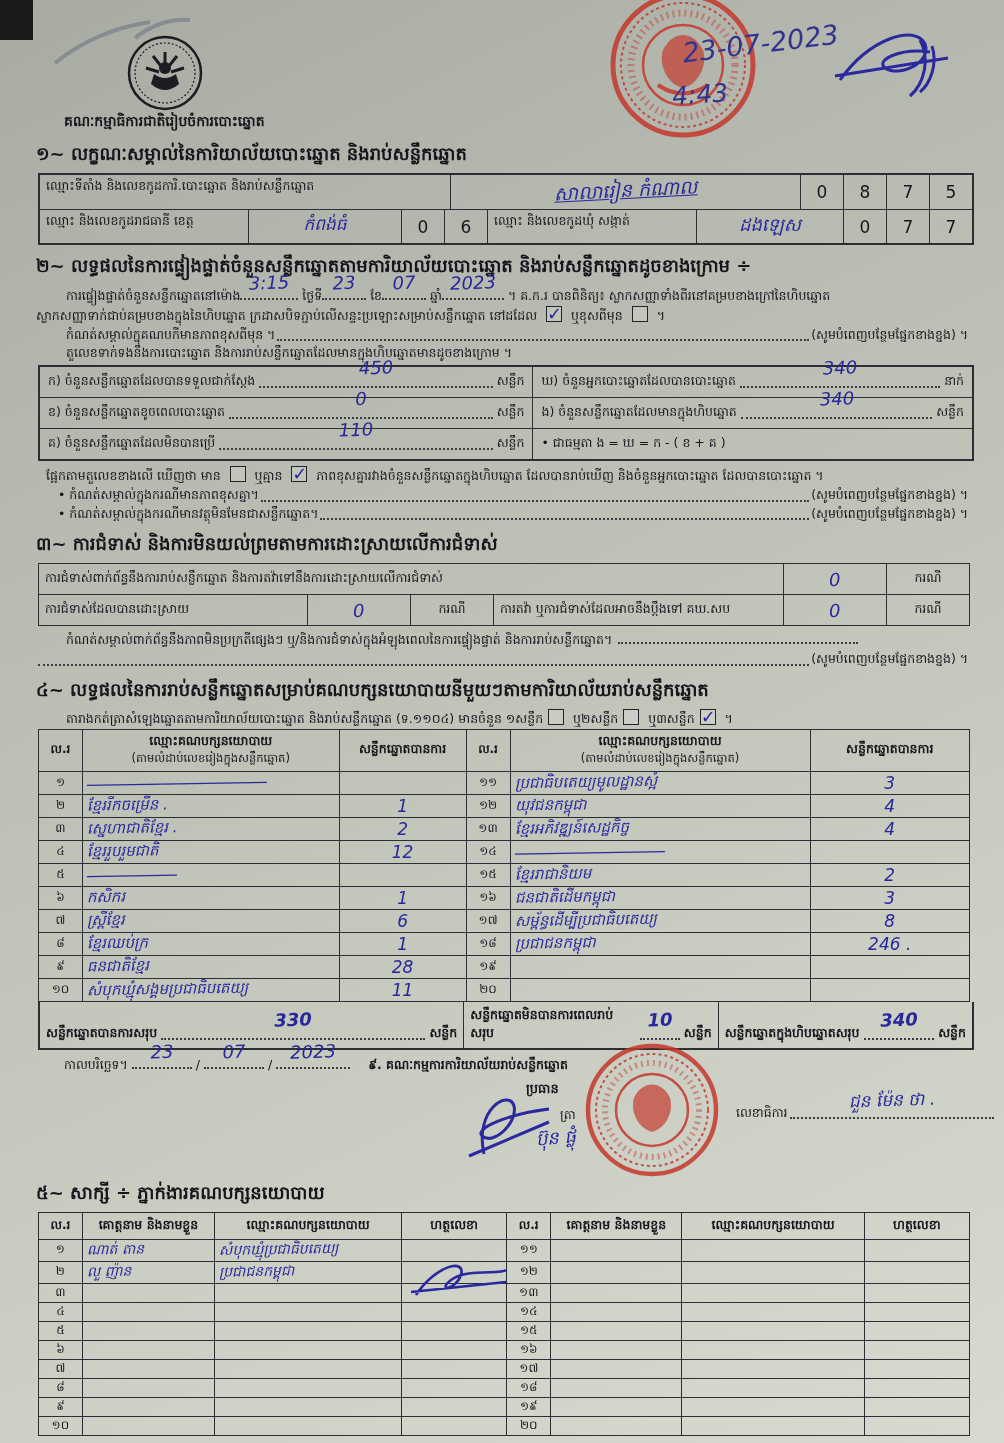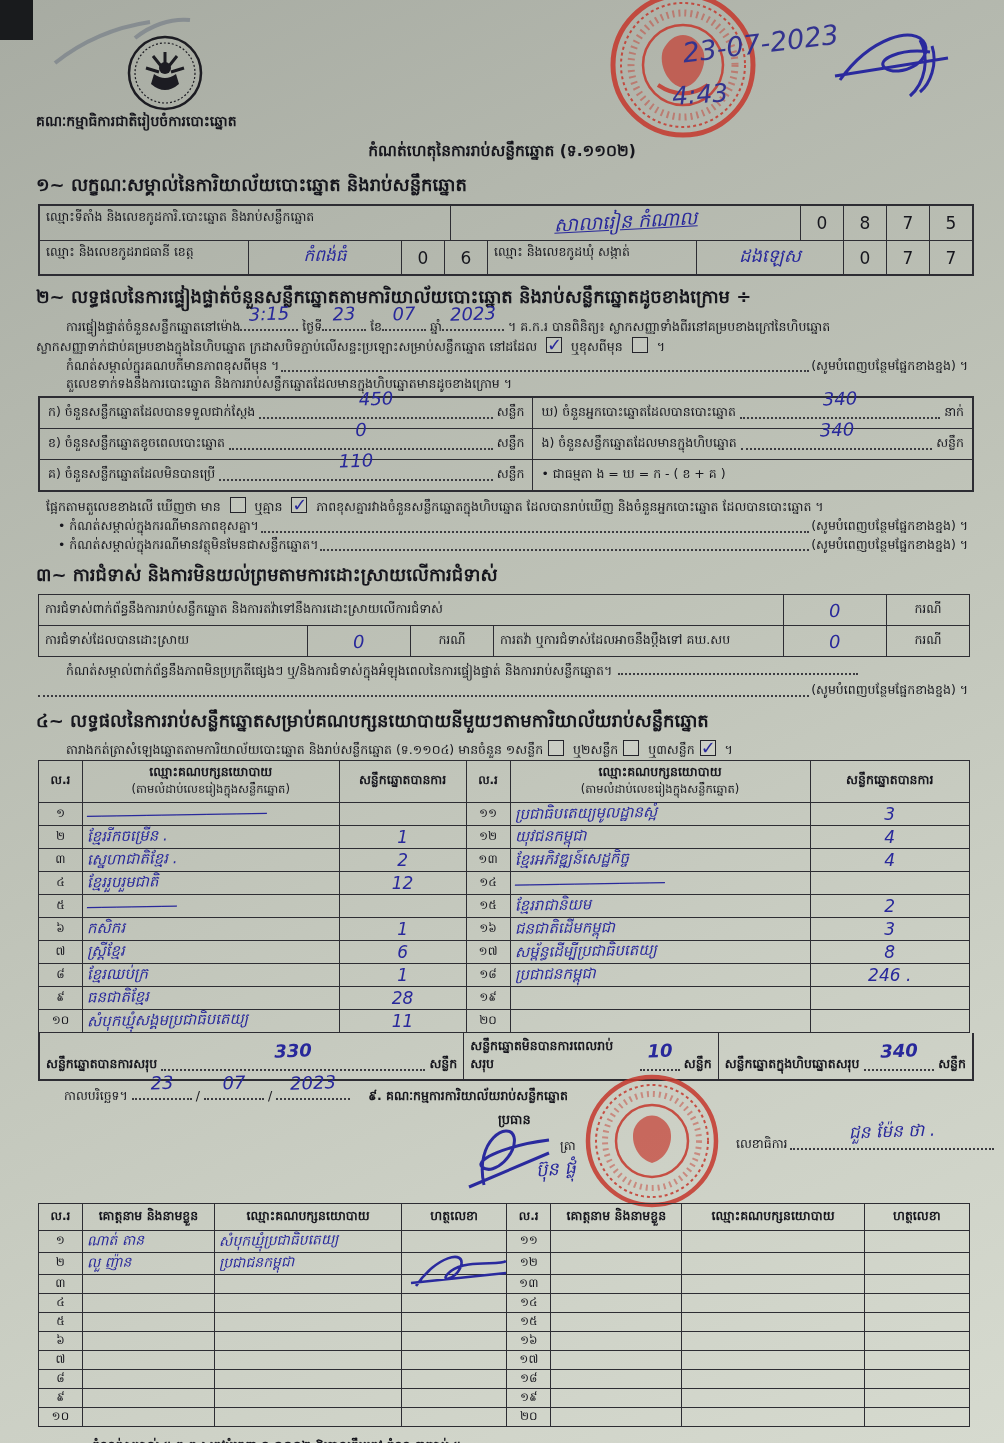--- a/index.html
+++ b/index.html
@@ -3,21 +3,21 @@
 <meta charset="utf-8">
 <style>
   html,body{margin:0;padding:0;background:#80857d;}
   .paper{
     position:relative;width:1004px;height:1443px;margin:0 auto;
     background:linear-gradient(155deg,#a7aba2 0%,#b3b7ad 22%,#bfc3b8 48%,#ccd0c5 75%,#d6dacf 100%);
     font-family:"DejaVu Sans",sans-serif;color:#16161d;overflow:hidden;
   }
   .content{padding:0 36px;}
   .t{font-size:12.5px;line-height:1.5;}
-  .b{font-weight:bold;}
+  .b{font-weight:bold;margin-left:28px;}
   .sec-h{font-weight:bold;font-size:18px;margin:9px 0 4px 0;}
   .hand{font-style:italic;color:#28289b;font-family:"DejaVu Sans",sans-serif;}
   .hv{font-size:18px;display:inline-block;transform:rotate(-2deg);}
   .cb{display:inline-block;width:14px;height:14px;border:1.7px solid #23232a;vertical-align:-2px;margin:0 5px;position:relative;background:rgba(255,255,255,.15);}
   .cb.checked::after{content:"✓";position:absolute;left:0px;top:-7px;font-size:18px;font-weight:bold;color:#28289b;}
   .leader{display:inline-block;border-bottom:2px dotted #3b3b40;position:relative;vertical-align:baseline;height:13px;}
   .leader .hand{position:absolute;top:-16px;left:50%;transform:translateX(-50%) rotate(-2deg);font-size:18px;white-space:nowrap;}
   table{border-collapse:collapse;padding-left:39px;}
   td,th{border:1.6px solid #2d2d33;font-size:12.5px;padding:1px 4px;vertical-align:middle;}
   
@@ -97,21 +97,20 @@
     <circle cx="39" cy="39" r="36" fill="none" stroke="#1c1c22" stroke-width="2.5"></circle>
     <circle cx="39" cy="39" r="30" fill="none" stroke="#1c1c22" stroke-width="1.2" stroke-dasharray="2 2"></circle>
     <path d="M25,50 Q39,62 53,50 L50,40 Q39,48 28,40 Z" fill="#1c1c22"></path>
     <path d="M39,18 L39,34 M27,22 L35,32 M51,22 L43,32 M20,34 L33,38 M58,34 L45,38" stroke="#1c1c22" stroke-width="3"></path>
     <circle cx="39" cy="34" r="6" fill="#1c1c22"></circle>
   </svg>
 
   <div style="height:112px;"></div>
   <div class="content">
     <div class="b" style="font-size:14px;">គណៈកម្មាធិការជាតិរៀបចំការបោះឆ្នោត</div>
-    <div class="b" style="text-align:center;font-size:15.5px;margin-top:8px;">កំណត់ហេតុនៃការរាប់សន្លឹកឆ្នោត (ទ.១១០២)</div>
 
     <div class="sec-h">១~ លក្ខណៈសម្គាល់នៃការិយាល័យបោះឆ្នោត និងរាប់សន្លឹកឆ្នោត</div>
     <div class="s1tab">
       <div class="s1row">
         <div class="s1cell" style="width:398px;">ឈ្មោះទីតាំង និងលេខកូដការិ.បោះឆ្នោត និងរាប់សន្លឹកឆ្នោត</div>
         <div class="s1cell" style="flex:1;display:flex;align-items:center;justify-content:center;">
           <span class="hand" style="font-size:19px;transform:rotate(-3deg);text-decoration:underline;">សាលារៀន កំណាល</span>
         </div>
         <div class="s1cell code">0</div>
         <div class="s1cell code">8</div>
@@ -144,21 +143,21 @@
       <span>។ គ.ក.រ បានពិនិត្យ៖ ស្លាកសញ្ញាទាំងពីរនៅគម្របខាងក្រៅនៃហិបឆ្នោត</span>
     </div>
     <div class="t">
       <span>ស្លាកសញ្ញាទាក់ជាប់គម្របខាងក្នុងនៃហិបឆ្នោត ក្រដាសបិទភ្ជាប់លើសន្ទះប្រឡោះសម្រាប់សន្លឹកឆ្នោត នៅដដែល</span>
       <span class="cb checked"></span>
       <span>ឬខុសពីមុន</span>
       <span class="cb"></span>
       <span>។</span>
     </div>
     <div class="t" style="margin-left:30px;display:flex;align-items:flex-end;">
-      <span>កំណត់សម្គាល់ក្នុរគណបកីមានភាពខុសពីមុន ។</span>
+      <span>កំណត់សម្គាល់ក្នុគណបកីមានភាពខុសពីមុន ។</span>
       <span class="leader" style="flex:1;margin:0 2px 3px 2px;"></span>
       <span>(សូមបំពេញបន្ថែមផ្នែកខាងខ្នង) ។</span>
     </div>
     <div class="t" style="margin-left:30px;">តួលេខទាក់ទងនឹងការបោះឆ្នោត និងការរាប់សន្លឹកឆ្នោតដែលមានក្នុងហិបឆ្នោតមានដូចខាងក្រោម ។</div>
 
     <div class="statbox">
       <div class="statrowpair">
         <div class="statcell lft">
           <span>ក) ចំនួនសន្លឹកឆ្នោតដែលបានទទួលជាក់ស្ដែង</span>
           <span class="leader">
@@ -405,20 +404,21 @@
       </svg>
       <div class="t" style="position:absolute;left:524px;top:52px;">ត្រា</div>
       <div class="t" style="position:absolute;left:700px;top:50px;display:flex;align-items:flex-end;width:260px;">
         <span>លេខាធិការ</span>
         <span class="leader" style="flex:1;margin:0 2px 3px 2px;">
             <span class="hand" style="font-size:17px;">ជួន ម៉ែន ថា .</span>
           </span>
       </div>
     </div>
 
+    <div class="sec-h">៥~ សាក្សី ÷ ភ្នាក់ងារគណបក្សនយោបាយ</div>
     <div style="position:relative;">
       <table class="wtab">
         <thead>
           <tr>
             <th class="cno">ល.រ</th>
             <th class="wname">គោត្តនាម និងនាមខ្លួន</th>
             <th class="wparty">ឈ្មោះគណបក្សនយោបាយ</th>
             <th class="wsig">ហត្ថលេខា</th>
             <th class="cno">ល.រ</th>
             <th class="wname">គោត្តនាម និងនាមខ្លួន</th>

